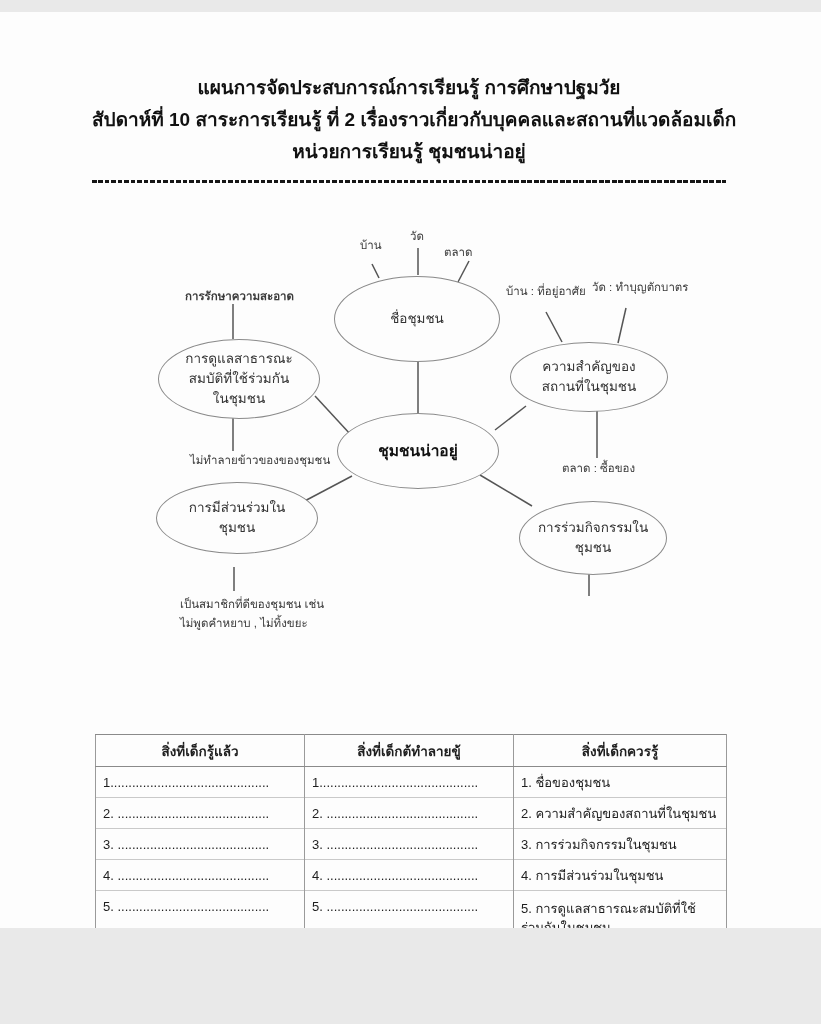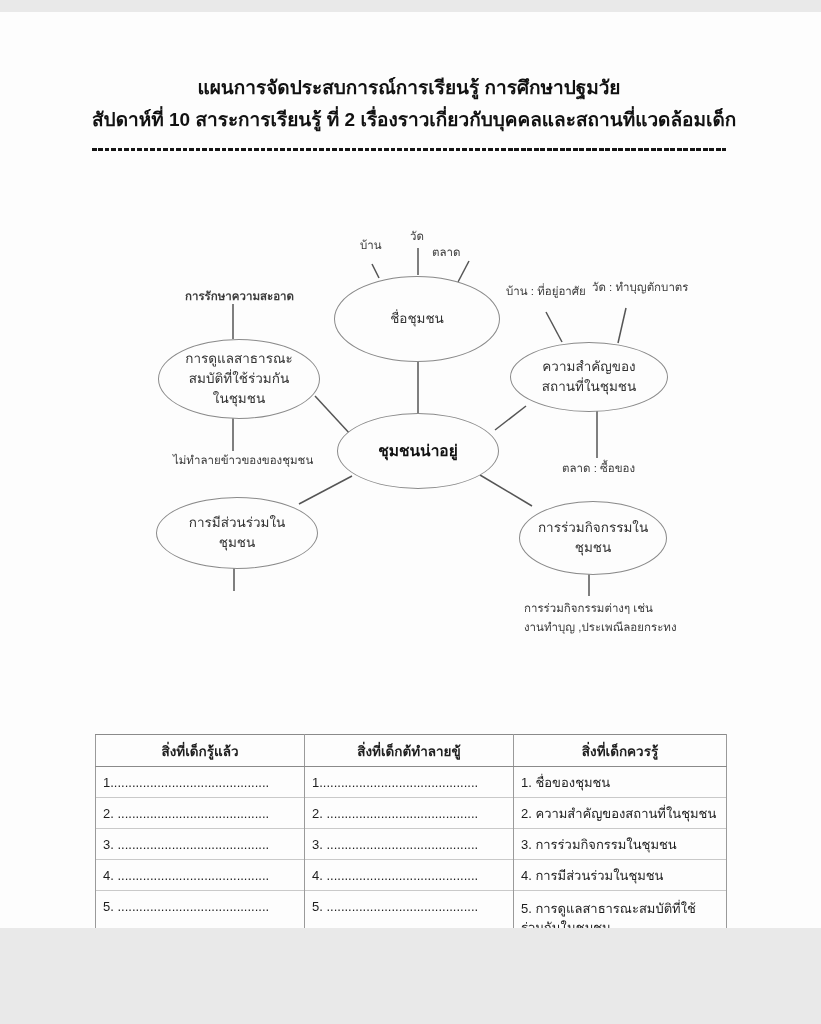--- a/index.html
+++ b/index.html
@@ -62,20 +62,21 @@
   .ktable tbody tr:last-child td{border-bottom:1px solid #9a9a9a;}
 </style>
 </head>
 <body>
 
 <div class="page">
 
   <div class="title-block">
     <div class="title-line">แผนการจัดประสบการณ์การเรียนรู้ การศึกษาปฐมวัย</div>
     <div class="title-line">สัปดาห์ที่ 10 สาระการเรียนรู้ ที่ 2 เรื่องราวเกี่ยวกับบุคคลและสถานที่แวดล้อมเด็ก</div>
+    <div class="title-line">หน่วยการเรียนรู้  ชุมชนน่าอยู่</div>
     <div class="dashed-divider"></div>
   </div>
 
   <div class="diagram">
 
     <svg class="connectors" width="821" height="700" viewBox="0 0 821 700">
       <g stroke="#555" stroke-width="1.5" fill="none">
         <line x1="372" y1="252" x2="379" y2="266"></line>
         <line x1="418" y1="236" x2="418" y2="263"></line>
         <line x1="469" y1="249" x2="458" y2="270"></line>
@@ -94,35 +95,35 @@
       </g>
     </svg>
 
     <div class="node" style="left:510px;top:330px;width:156px;height:68px;">ความสำคัญของ
 สถานที่ในชุมชน</div>
     <div class="node" style="left:334px;top:264px;width:164px;height:84px;">ชื่อชุมชน</div>
     <div class="node main" style="left:337px;top:401px;width:160px;height:74px;">ชุมชนน่าอยู่</div>
     <div class="node" style="left:158px;top:327px;width:160px;height:78px;">การดูแลสาธารณะ
 สมบัติที่ใช้ร่วมกัน
 ในชุมชน</div>
-    <div class="node" style="left:156px;top:485px;width:160px;height:70px;">การมีส่วนร่วมใน
+    <div class="node" style="left:156px;top:470px;width:160px;height:70px;">การมีส่วนร่วมใน
 ชุมชน</div>
     <div class="node" style="left:519px;top:489px;width:146px;height:72px;">การร่วมกิจกรรมใน
 ชุมชน</div>
 
     <div class="flabel" style="left:360px;top:224px;">บ้าน</div>
     <div class="flabel" style="left:410px;top:215px;">วัด</div>
-    <div class="flabel" style="left:432px;top:231px;">ตลาด</div>
+    <div class="flabel" style="left:444px;top:231px;">ตลาด</div>
     <div class="flabel" style="left:185px;top:275px;font-weight:bold;">การรักษาความสะอาด</div>
     <div class="flabel" style="left:506px;top:270px;">บ้าน :  ที่อยู่อาศัย</div>
     <div class="flabel" style="left:592px;top:266px;">วัด  : ทำบุญตักบาตร</div>
-    <div class="flabel" style="left:173px;top:439px;">ไม่ทำลายข้าวของของชุมชน</div>
+    <div class="flabel" style="left:190px;top:439px;">ไม่ทำลายข้าวของของชุมชน</div>
     <div class="flabel" style="left:562px;top:447px;">ตลาด  :  ซื้อของ</div>
-    <div class="flabel" style="left:524px;top:587px;">การร่วมกิจกรรมต่างๆ เช่น
-งานทำบุญ ,ประเพณีลอยกระทง</div>
+    <div class="flabel" style="left:180px;top:583px;">เป็นสมาชิกที่ดีของชุมชน เช่น
+ไม่พูดคำหยาบ , ไม่ทิ้งขยะ</div>
   </div>
 
   <table class="ktable">
     <colgroup>
       <col style="width:209px">
         <col style="width:209px">
         <col style="width:213px">
     </colgroup>
     <thead>
       <tr>

